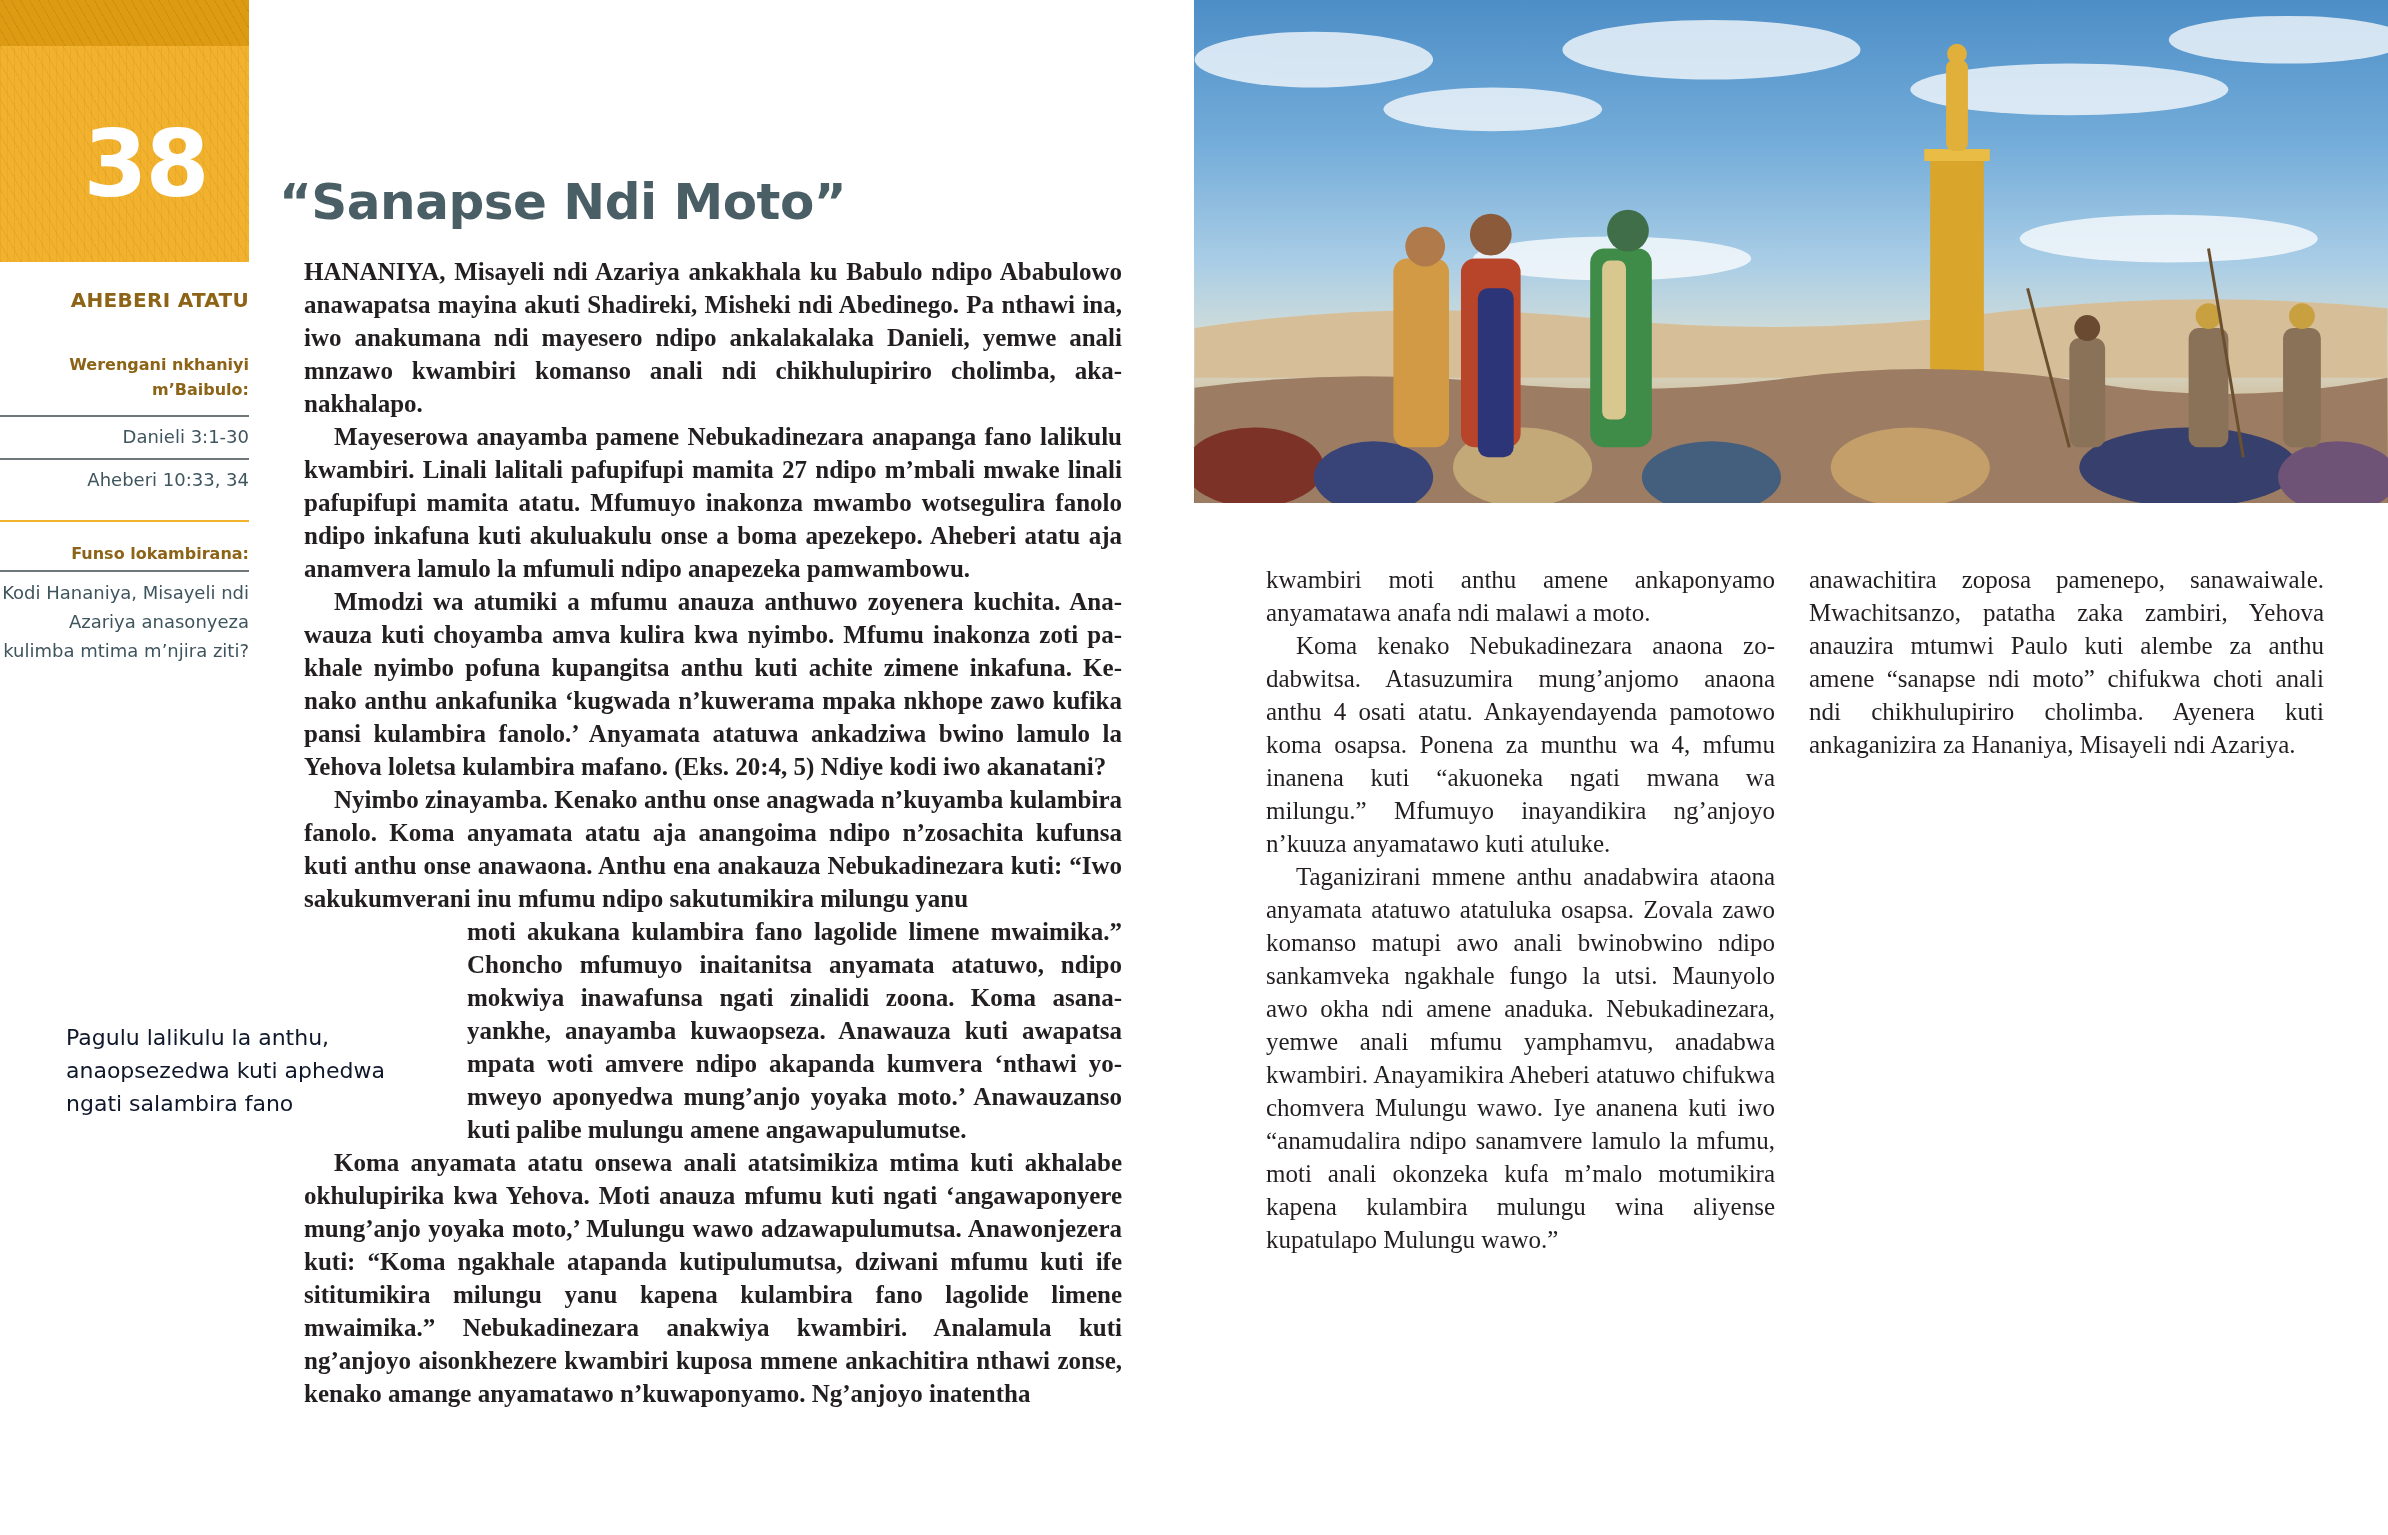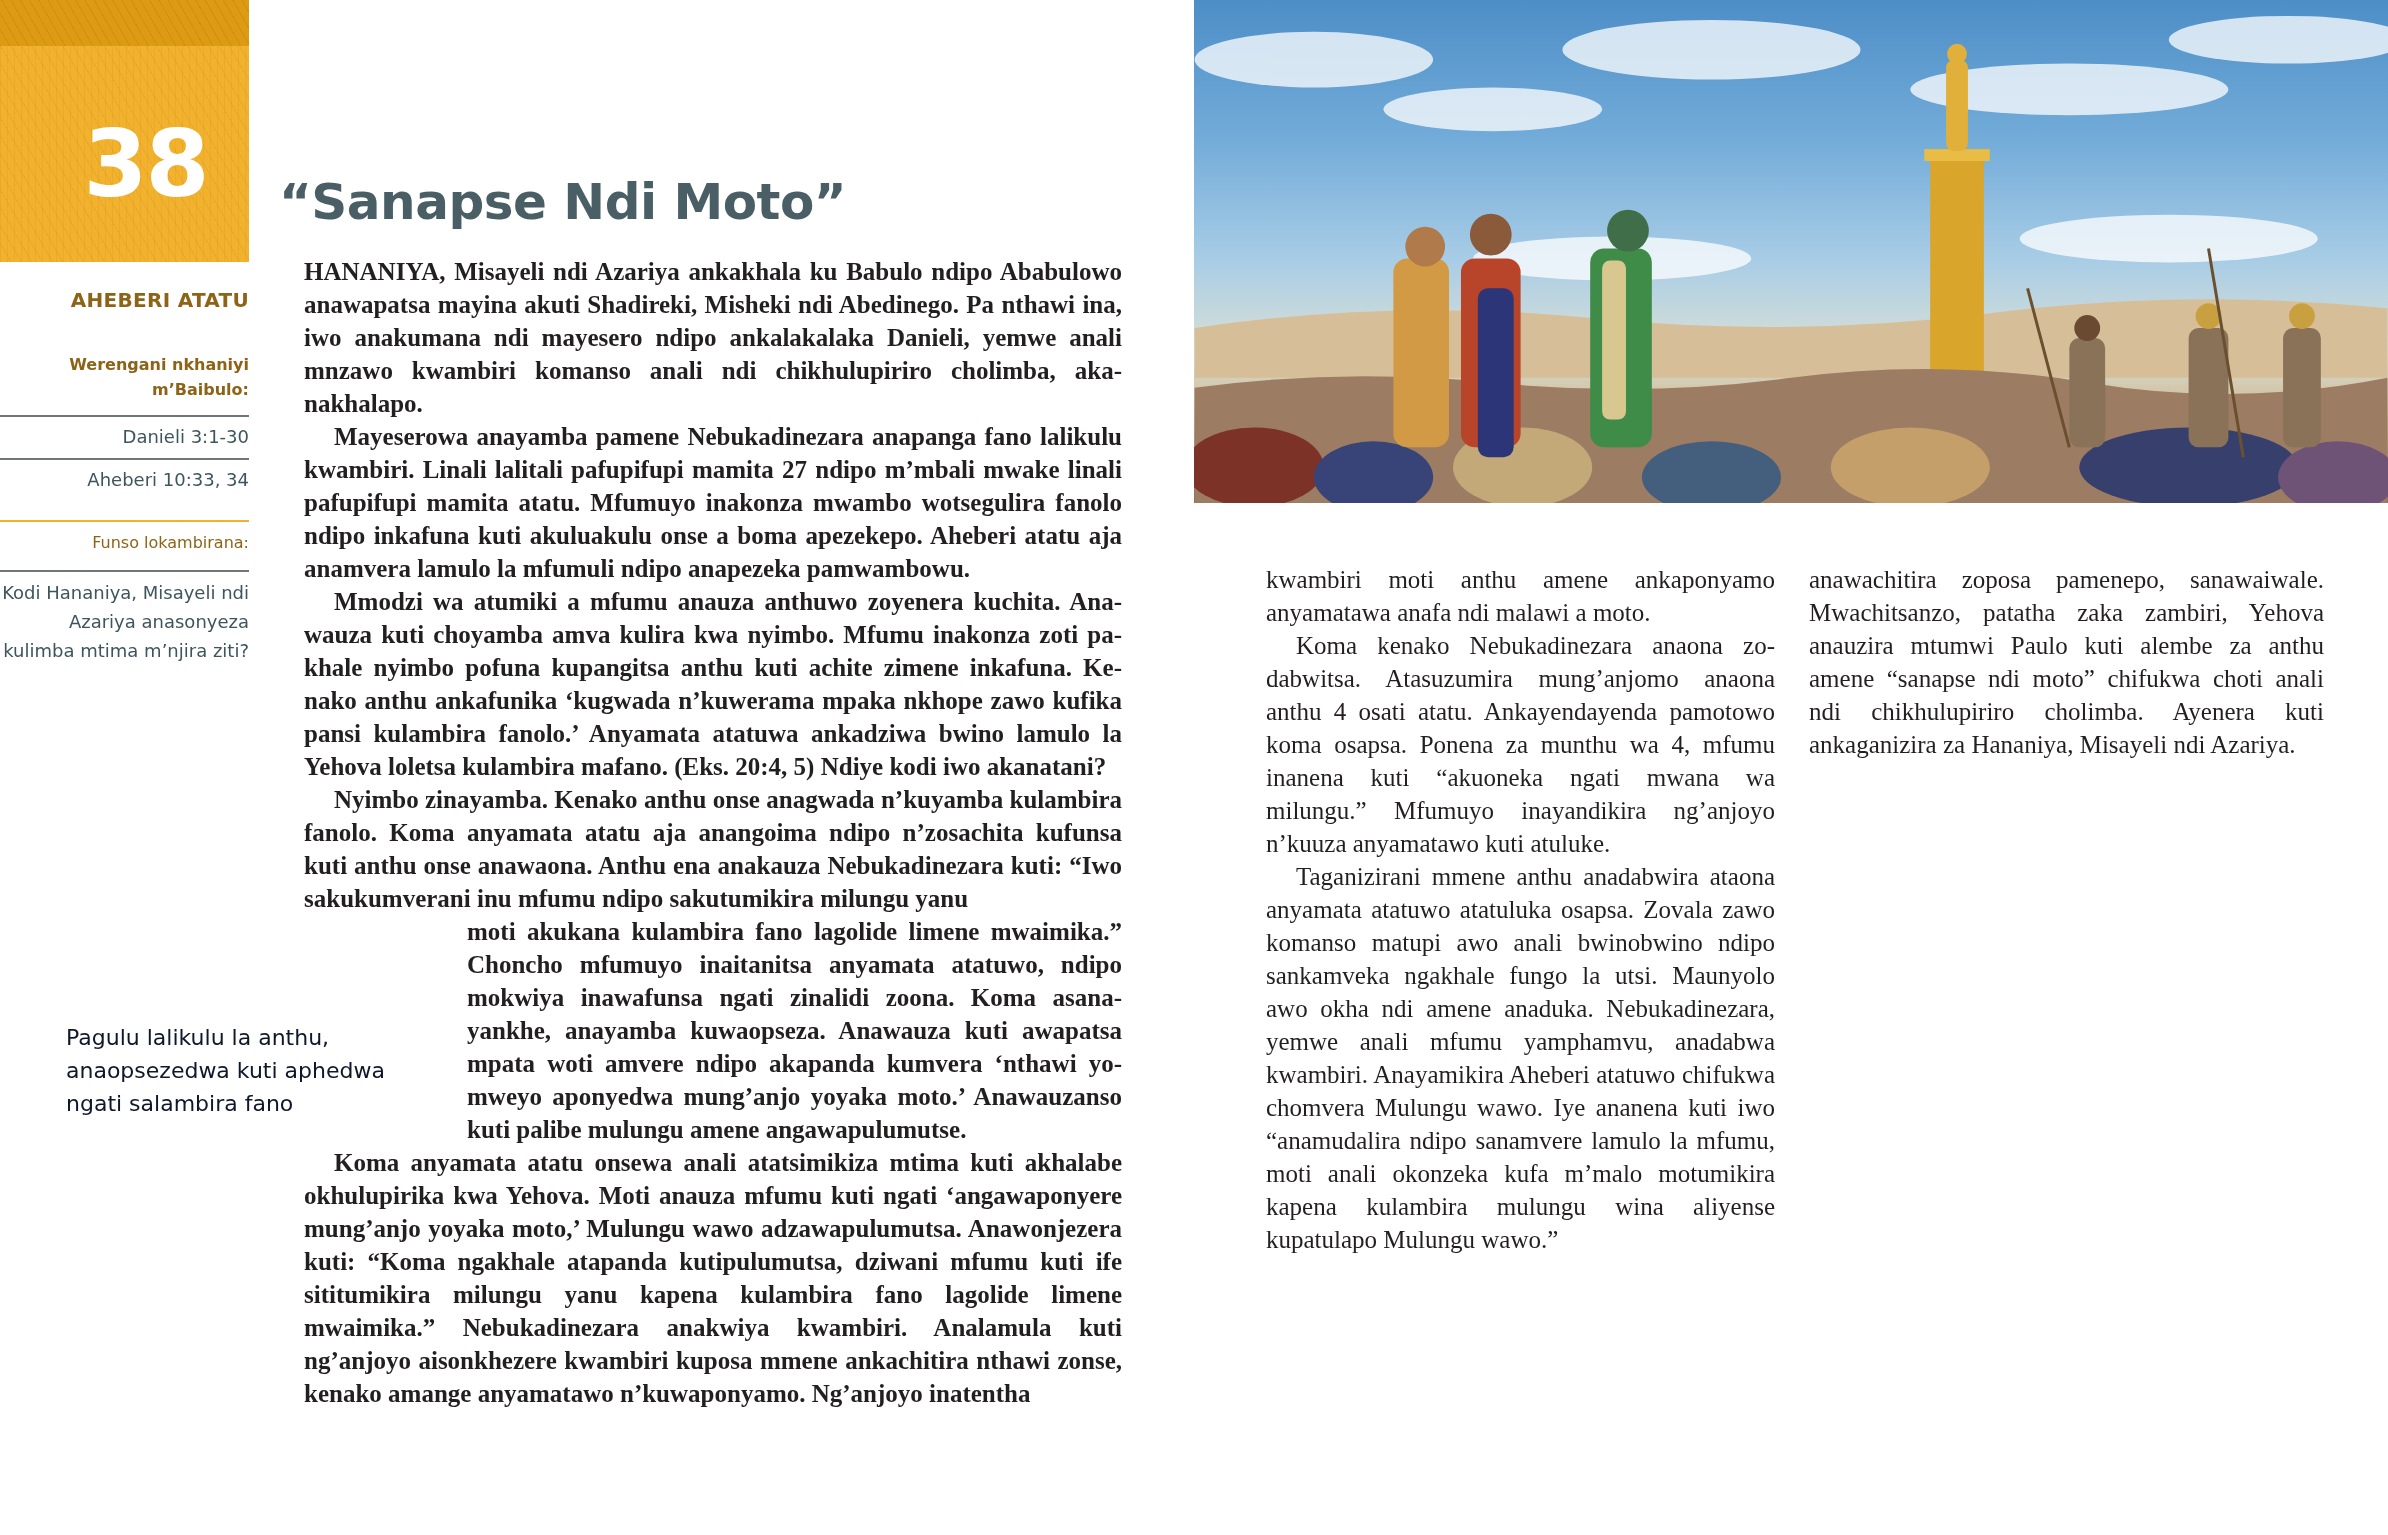--- a/index.html
+++ b/index.html
@@ -29,22 +29,22 @@
   
   .sidebar { position: absolute; left: 0; top: 262px; width: 249px; text-align: right;
     font-family: "DejaVu Sans", sans-serif; }
   .sb-heading { position: absolute; right: 0; top: 26px; width: 249px;
     font-size: 20px; font-weight: bold; color: #8d6417; letter-spacing: 0.3px; }
   .sb-read-label { position: absolute; right: 0; top: 90px; width: 249px;
     font-size: 16px; font-weight: bold; color: #8d6417; line-height: 25px; margin-left: 44px; }
   .sb-rule { position: absolute; left: 0; width: 249px; height: 2px; background: #6f7679; }
   .sb-rule.gold { background: #f2b22e; }
   .sb-ref { position: absolute; right: 0; width: 249px; font-size: 18px; color: #3f555e; }
-  .sb-q-label { position: absolute; right: 0; top: 271px; width: 249px;
-    font-size: 16px; font-weight: normal; color: #8d6417; }
+  .sb-q-label { position: absolute; right: 0; top: 282px; width: 249px;
+    font-size: 16px; font-weight: bold; color: #8d6417; }
   .sb-question { position: absolute; right: 0; top: 316px; width: 249px;
     font-size: 18px; line-height: 29px; color: #3f555e; }
 
   
   .title { position: absolute; left: 279px; top: 157px;
     font-family: "DejaVu Sans", sans-serif; font-size: 50px; color: #4a5e66;
     letter-spacing: -0.5px; white-space: nowrap; margin-top: 16px; }
 
   
   .caption { position: absolute; left: 66px; top: 1021px; width: 358px;

